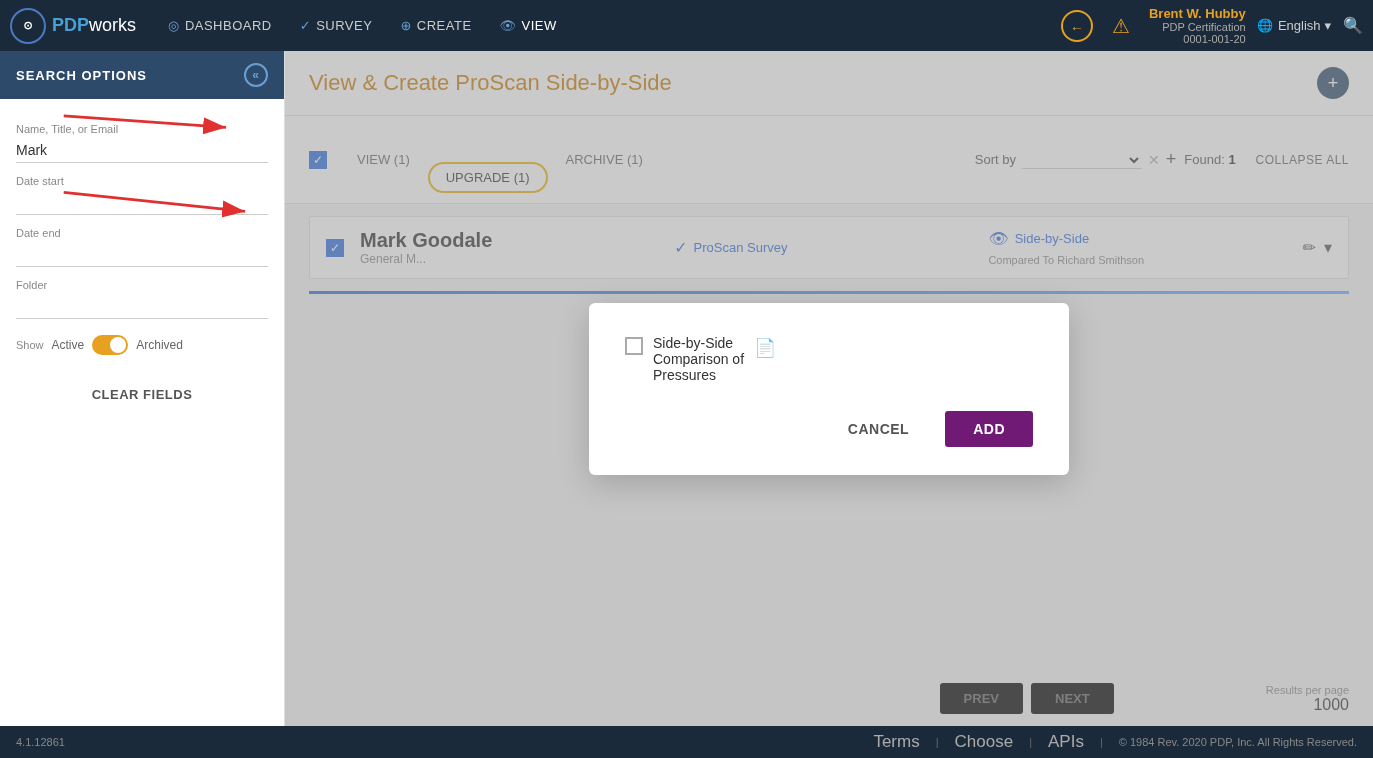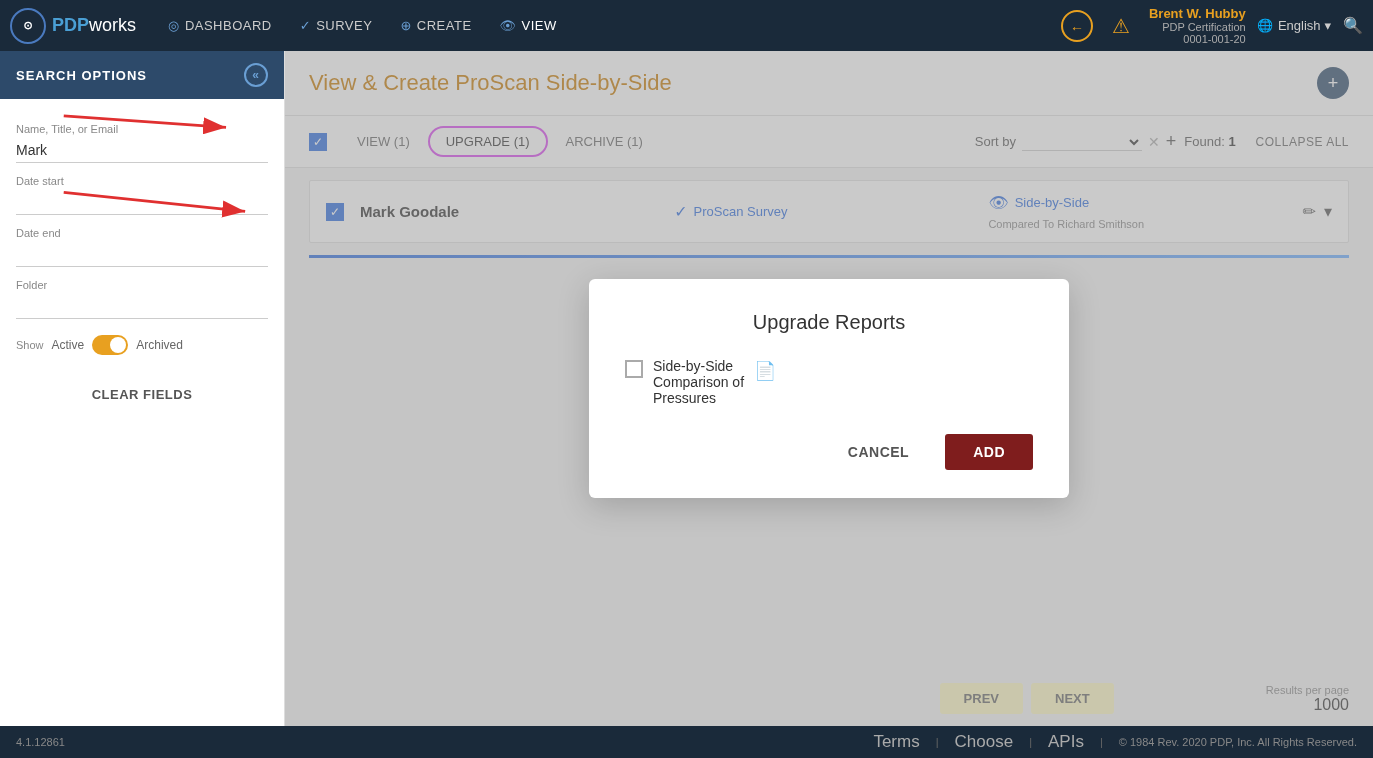--- a/index.html
+++ b/index.html
@@ -203,24 +203,25 @@
     .tab-item {
       padding: 6px 16px;
       font-size: 13px;
       color: #666;
       cursor: pointer;
       border: 2px solid transparent;
       border-radius: 4px;
     }
     .tab-item.active-tab { color: #333; font-weight: 500; }
     .tab-upgrade {
-      border: 2px solid #d946ef;
+      border: 2px solid #eab308;
       border-radius: 20px;
       color: #333;
       font-weight: 500;
+      margin-top: 36px;
     }
     .filter-right { display: flex; align-items: center; gap: 8px; margin-left: 35px; }
     .found-text { font-size: 13px; color: #555; font-weight: 500; }
     .found-count { color: #333; font-weight: 600; }
     .collapse-all { font-size: 12px; color: #666; cursor: pointer; text-transform: uppercase; letter-spacing: 0.5px; margin-left: 12px; }
     .sort-by-row {
       display: flex; align-items: center; gap: 6px;
     }
     .sort-by-label { font-size: 13px; color: #555; }
     .sort-by-select {
@@ -253,21 +254,21 @@
     .row-check {
       width: 18px; height: 18px;
       border: 2px solid #2d6cdf;
       background: #2d6cdf;
       color: #fff;
       display: flex; align-items: center; justify-content: center;
       cursor: pointer; margin-right: 16px; font-size: 12px;
       flex-shrink: 0;
     }
     .row-name-block { flex: 1; min-width: 0; }
-    .row-name { font-size: 15px; font-weight: 600; color: #333; }
+    .row-name { font-size: 20px; font-weight: 600; color: #333; }
     .row-sub { font-size: 12px; color: #888; }
     .row-survey-block { flex: 1; display: flex; align-items: center; gap: 6px; }
     .survey-icon { color: #2d6cdf; font-size: 16px; }
     .survey-name { font-size: 13px; color: #2d6cdf; font-weight: 500; }
     .row-report-block { flex: 1; display: flex; align-items: flex-start; gap: 6px; flex-direction: column; }
     .report-title-row { display: flex; align-items: center; gap: 6px; }
     .report-icon { color: #2d6cdf; font-size: 16px; }
     .report-name { font-size: 13px; color: #2d6cdf; font-weight: 500; }
     .report-sub { font-size: 11px; color: #888; }
     .row-actions { display: flex; gap: 8px; align-items: center; }
@@ -289,21 +290,21 @@
       align-items: center;
       justify-content: space-between;
       position: absolute;
       bottom: 0;
       left: 0;
       right: 0;
     }
     .pagination-btns { display: flex; gap: 8px; justify-content: center; flex: 1; }
     .pag-btn {
       padding: 8px 24px;
-      background: #fef9c3;
+      background: #000000;
       border: none;
       border-radius: 3px;
       font-size: 13px;
       font-weight: 600;
       color: #666;
       cursor: pointer;
       text-transform: uppercase;
     }
     .rpp-block { display: flex; flex-direction: column; align-items: flex-end; }
     .rpp-label { font-size: 11px; color: #888; }
@@ -381,21 +382,21 @@
       border: none;
       font-size: 14px;
       font-weight: 600;
       color: #555;
       cursor: pointer;
       text-transform: uppercase;
       letter-spacing: 0.5px;
     }
     .modal-add-btn {
       padding: 10px 28px;
-      background: #7f1d1d;
+      background: #701a75;
       border: none;
       border-radius: 3px;
       font-size: 14px;
       font-weight: 700;
       color: #fff;
       cursor: pointer;
       text-transform: uppercase;
       letter-spacing: 0.5px;
     }
 
@@ -533,20 +534,21 @@
         </span>
         <span class="collapse-all">COLLAPSE ALL</span>
       </div>
     </div>
 
     <div class="results-area">
       <div class="result-row">
         <div class="row-check">✓</div>
         <div class="row-name-block">
           <div class="row-name">Mark Goodale</div>
+          <div class="row-sub">General M...</div>
         </div>
         <div class="row-survey-block">
           <span class="survey-icon">✓</span>
           <span class="survey-name">ProScan Survey</span>
         </div>
         <div class="row-report-block">
           <div class="report-title-row">
             <span class="report-icon">👁</span>
             <span class="report-name">Side-by-Side</span>
           </div>
@@ -567,21 +569,20 @@
         <button class="pag-btn">NEXT</button>
       </div>
       <div class="rpp-block">
         <span class="rpp-label">Results per page</span>
         <span class="rpp-value">1000</span>
       </div>
     </div>
 
     <div class="modal-overlay">
       <div class="modal">
-        <div class="modal-title">Upgrade Reports</div>
         <div class="modal-report-row">
           <div class="modal-checkbox"></div>
           <div>
             <div class="modal-report-text">Side-by-Side</div>
             <div class="modal-report-text">Comparison of</div>
             <div class="modal-report-text">Pressures</div>
           </div>
           <span class="modal-file-icon">📄</span>
         </div>
         <div class="modal-footer">

